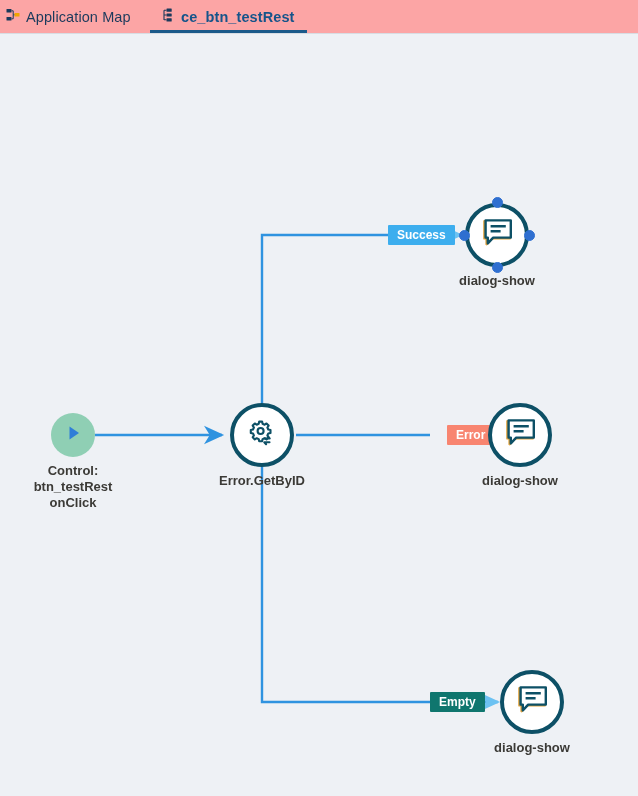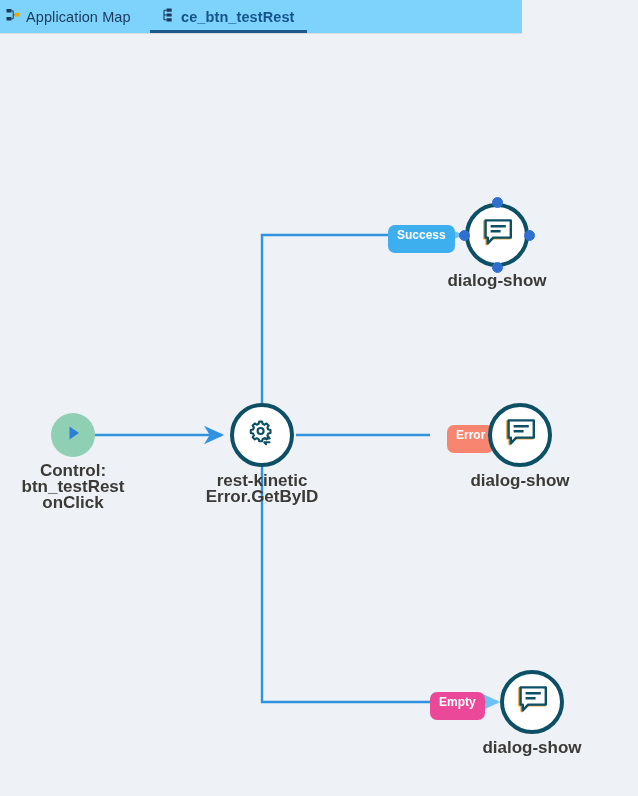--- a/index.html
+++ b/index.html
@@ -13,23 +13,23 @@
     overflow: hidden;
     background: #eef1f5;
     font-family: "Liberation Sans", sans-serif;
     -webkit-font-smoothing: antialiased;
   }
 
   
   .tabbar {
     position: absolute;
     left: 0; top: 0;
-    width: 522px;
+    width: 638px;
     height: 34px;
-    background: #7dd3fc;
+    background: #fca5a5;
     border-bottom: 1px solid #d8dde3;
     box-sizing: border-box;
   }
   .tab {
     position: absolute;
     top: 0;
     height: 33px;
     display: flex;
     align-items: center;
     gap: 6px;
@@ -109,21 +109,21 @@
     left: -22px; top: -22px;
     background: #8fcfb4;
     border: none;
   }
   .node-label {
     position: absolute;
     top: 38px;
     left: -90px;
     width: 180px;
     text-align: center;
-    font-size: 17px;
+    font-size: 13px;
     line-height: 16px;
     color: #3b3a36;
     font-weight: bold;
     pointer-events: none;
   }
   .node-label.start-label { top: 28px; }
 
   
   .handle {
     position: absolute;
@@ -135,24 +135,24 @@
     cursor: pointer;
   }
   .h-n { left: -5.5px; top: -38px; }
   .h-s { left: -5.5px; top: 27px; }
   .h-w { left: -38px; top: -5.5px; }
   .h-e { left: 27px; top: -5.5px; }
 
   
   .badge {
     position: absolute;
-    height: 28px;
+    height: 20px;
     line-height: 20px;
     padding: 0 9px;
-    border-radius: 7px;
+    border-radius: 1px;
     font-size: 12px;
     font-weight: bold;
     color: #ffffff;
     white-space: nowrap;
     cursor: pointer;
     transform: translateY(-10px);
   }
 </style>
 </head>
 <body>
@@ -217,21 +217,21 @@
     <g>
       <path d="M262,433 V668 H430" stroke="#2f93e0" stroke-width="2.4" fill="none"></path>
       <path d="M482,668 H498" stroke="#2f93e0" stroke-width="2.4" fill="none" marker-end="url(#arrowlt)"></path>
     </g>
   </svg>
 
   <div class="badge" style="left:388px; top:201px; background:#3daeee;">Success</div>
 
   <div class="badge" style="left:447px; top:401px; background:#f88570;">Error</div>
 
-  <div class="badge" style="left:430px; top:668px; background:#ec4899;text-align:right;">Empty</div>
+  <div class="badge" style="left:430px; top:668px; background:#0f766e;text-align:right;">Empty</div>
 
   <div class="node" style="left:73px; top:401px;">
     <div class="node-circle circle-start">
       <span>
         <svg width="22" height="22" viewBox="0 0 22 22">
           <path d="M7.5 4.4 L17 11 L7.5 17.6 Z" fill="#2f7ed8"></path>
         </svg>
       </span>
     </div>
     <div class="node-label start-label">
@@ -248,21 +248,20 @@
           <g fill="none" stroke="#0d5066" stroke-width="2.1" stroke-linejoin="round">
             <path d="M12.2 3.6 l2.9 0 0.5 2.2 2.0 0.9 1.9 -1.2 2.1 2.1 -1.2 1.9 0.9 2.0 2.2 0.5 0 2.9 -2.2 0.5 -0.9 2.0 1.2 1.9 -2.1 2.1 -1.9 -1.2 -2.0 0.9 -0.5 2.2 -2.9 0 -0.5 -2.2 -2.0 -0.9 -1.9 1.2 -2.1 -2.1 1.2 -1.9 -0.9 -2.0 -2.2 -0.5 0 -2.9 2.2 -0.5 0.9 -2.0 -1.2 -1.9 2.1 -2.1 1.9 1.2 2.0 -0.9 z"></path>
           </g>
           <circle cx="13.6" cy="13.0" r="3.0" fill="none" stroke="#0d5066" stroke-width="2.1"></circle>
           <path d="M17.5 20.5 h5.2 l-1.8 -1.9 M22.5 24.3 h-5.2 l1.8 1.9" stroke="#0d5066" stroke-width="2.1" fill="none" stroke-linecap="round" stroke-linejoin="round"></path>
           <rect x="16.5" y="19.0" width="8.5" height="8.5" fill="#ffffff" opacity="0"></rect>
         </svg>
       </span>
     </div>
     <div class="node-label">
-      <div>rest-kinetic</div>
       <div>Error.GetByID</div>
     </div>
   </div>
 
   <div class="node" style="left:497px; top:201px;">
     <div class="node-circle circle-dark">
       <span>
         <svg width="32" height="30" viewBox="0 0 32 30">
           <path d="M3.4 3.2 H28.6 V20.4 H11.0 L5.6 26.2 V20.4 H3.4 Z" fill="#ffffff" stroke="#e0a13a" stroke-width="2.4" stroke-linejoin="round"></path>
           <path d="M4.6 2.4 H29.8 V19.6 H12.2 L6.8 25.4 V19.6 H4.6 Z" fill="#ffffff" stroke="#0d5066" stroke-width="2.4" stroke-linejoin="round"></path>

